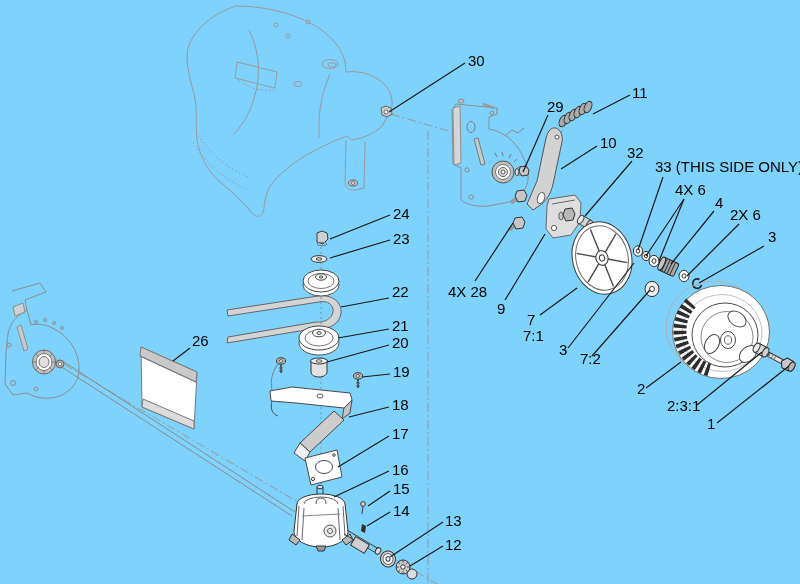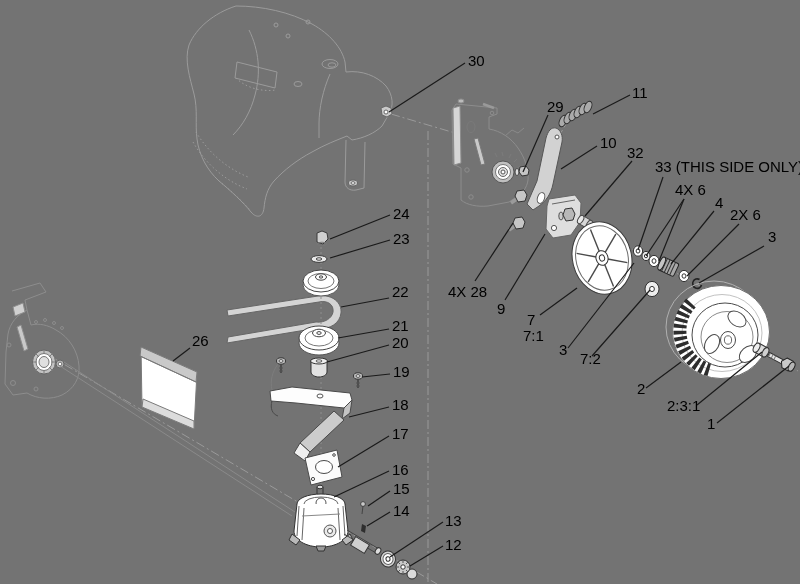--- a/index.html
+++ b/index.html
@@ -1,16 +1,16 @@
 <!DOCTYPE html>
 <html><head>
 <meta charset="utf-8">
 <style>
   html,body{margin:0;padding:0;background:#ffffff;}
-  .stage{width:800px;height:584px;position:relative;background:#737373;overflow:hidden;
+  .stage{width:800px;height:584px;position:relative;background:#7dd3fc;overflow:hidden;
          font-family:"Liberation Sans", sans-serif;text-align:center;}
   svg{display:block;}
   .callout{font-family:"Liberation Sans", sans-serif;}
 </style>
 </head>
 <body>
 
 <div class="stage">
 <svg width="800" height="584" viewBox="0 0 800 584">
 

